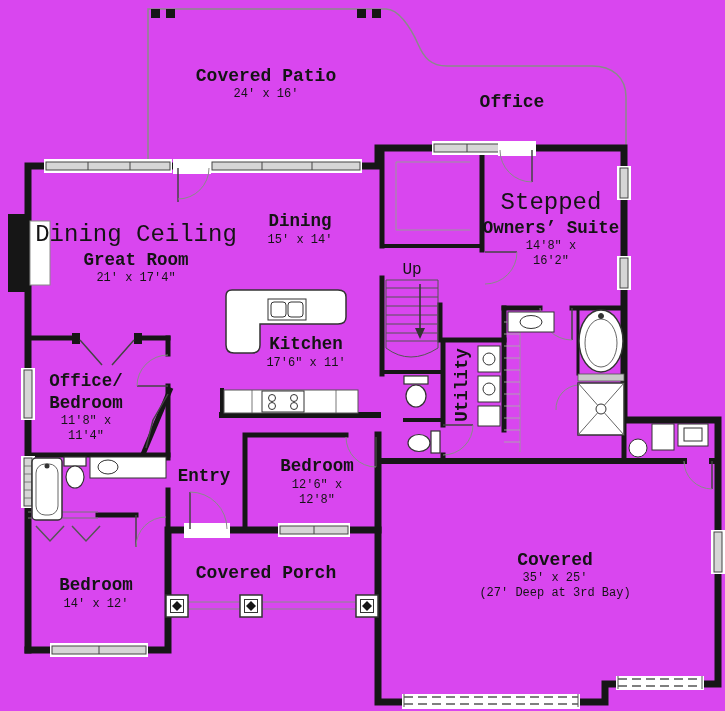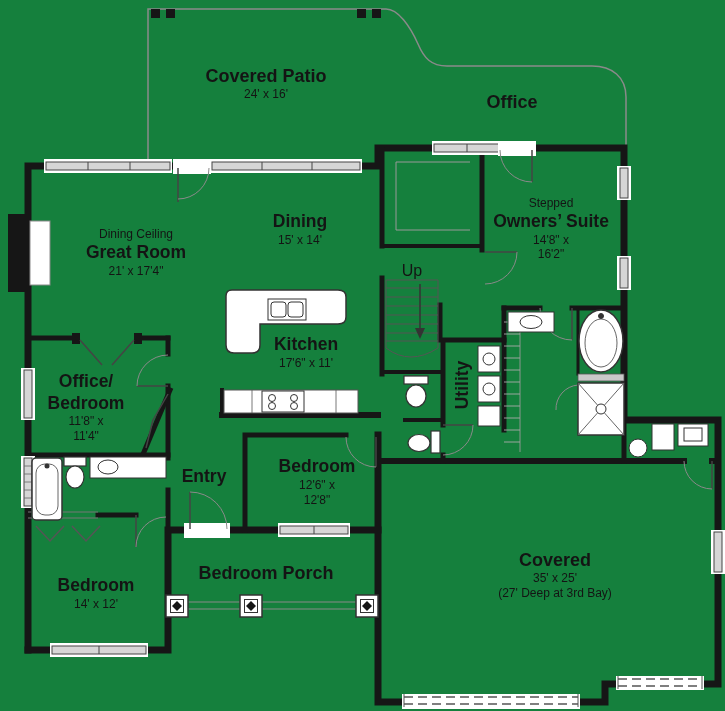--- a/index.html
+++ b/index.html
@@ -1,27 +1,27 @@
 <!DOCTYPE html>
 <html><head>
 <meta charset="utf-8">
 <style>
   html,body{margin:0;padding:0;background:#ffffff;}
   .stage{
-    position:relative;width:725px;height:711px;background:#15803d;overflow:hidden;
-    font-family:Liberation Sans, sans-serif;color:#111;
+    position:relative;width:725px;height:711px;background:#d946ef;overflow:hidden;
+    font-family:Liberation Mono, monospace;color:#111;
   }
   .stage svg{position:absolute;left:0;top:0;}
   .lbl{
     position:absolute;transform:translate(-50%,-50%);
     text-align:center;white-space:nowrap;line-height:1.24;color:#141414;
   }
   .lbl .name{font-weight:bold;font-size:17.5px;}
   .lbl .name-lg{font-weight:bold;font-size:18px;}
-  .lbl .sub{font-weight:normal;font-size:12px;}
+  .lbl .sub{font-weight:normal;font-size:24px;}
   .lbl .dims{font-weight:normal;font-size:12px;}
   .lbl-rot{transform:translate(-50%,-50%) rotate(-90deg);}
   .lbl .up{font-weight:normal;font-size:16px;}
 </style>
 </head>
 <body>
 
 <div class="stage">
 
 <svg width="725" height="711" viewBox="0 0 725 711">
@@ -350,21 +350,21 @@
   <div class="dims">12'6" x</div>
   <div class="dims">12'8"</div>
 </div>
 
 <div class="lbl" style="left:96px;top:593px">
   <div class="name">Bedroom</div>
   <div class="dims">14' x 12'</div>
 </div>
 
 <div class="lbl" style="left:266px;top:573px">
-  <div class="name-lg">Bedroom Porch</div>
+  <div class="name-lg">Covered Porch</div>
 </div>
 
 <div class="lbl" style="left:555px;top:575px">
   <div class="name-lg">Covered</div>
   <div class="dims">35' x 25'</div>
   <div class="dims">(27' Deep at 3rd Bay)</div>
 </div>
 
 </div>
 

